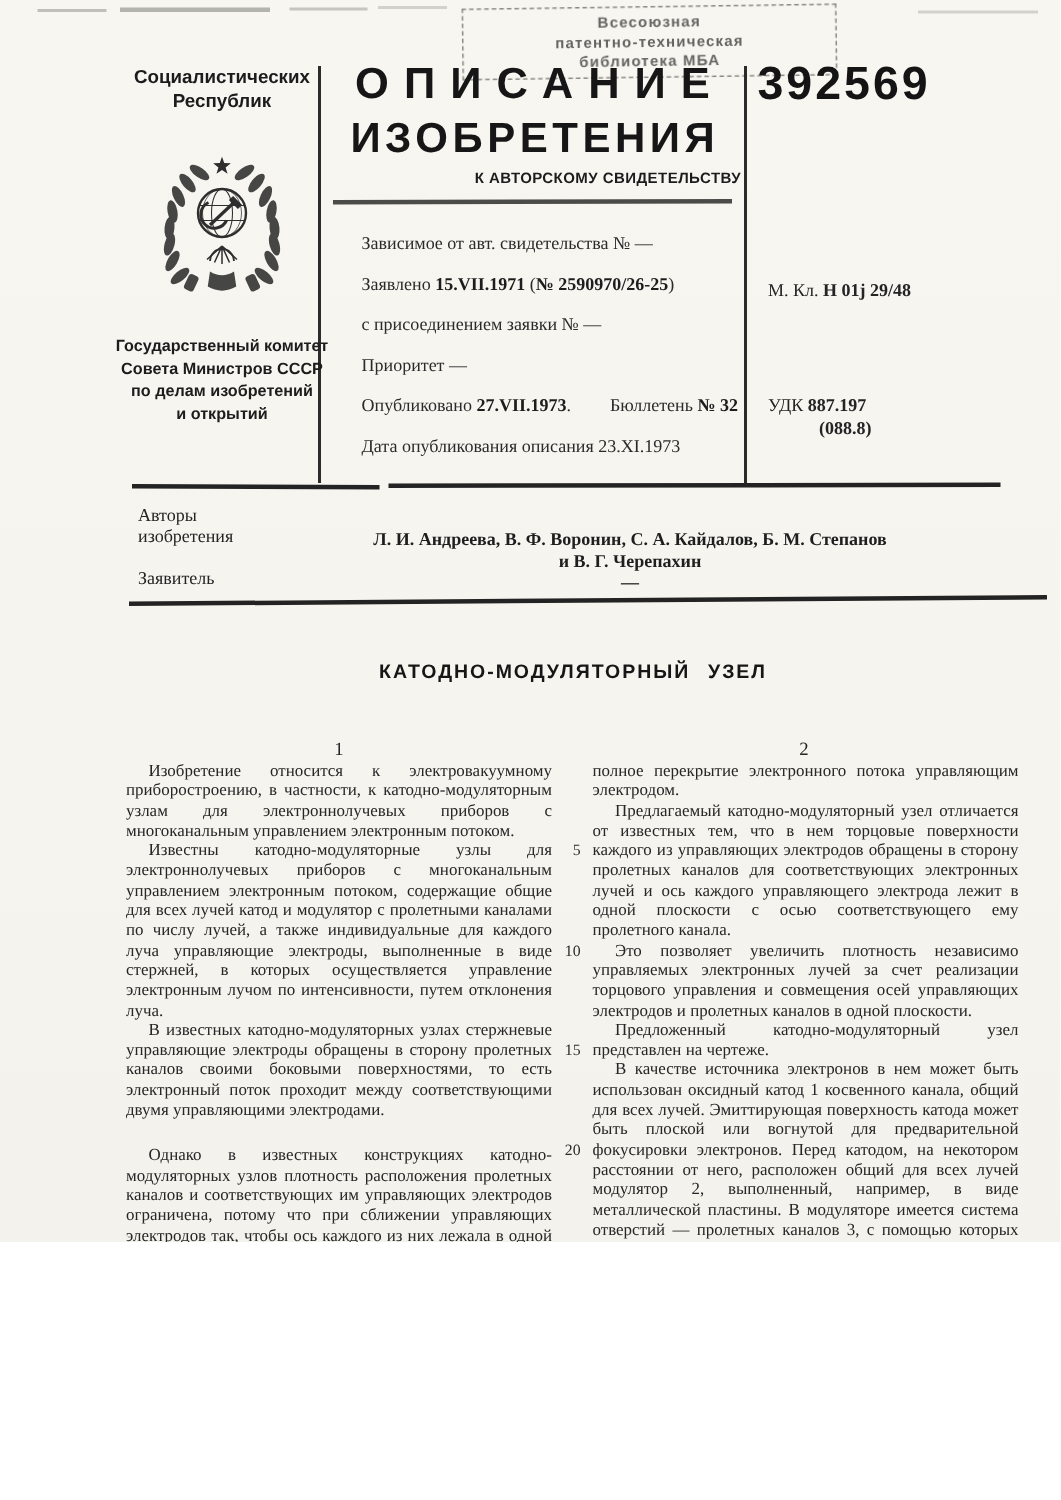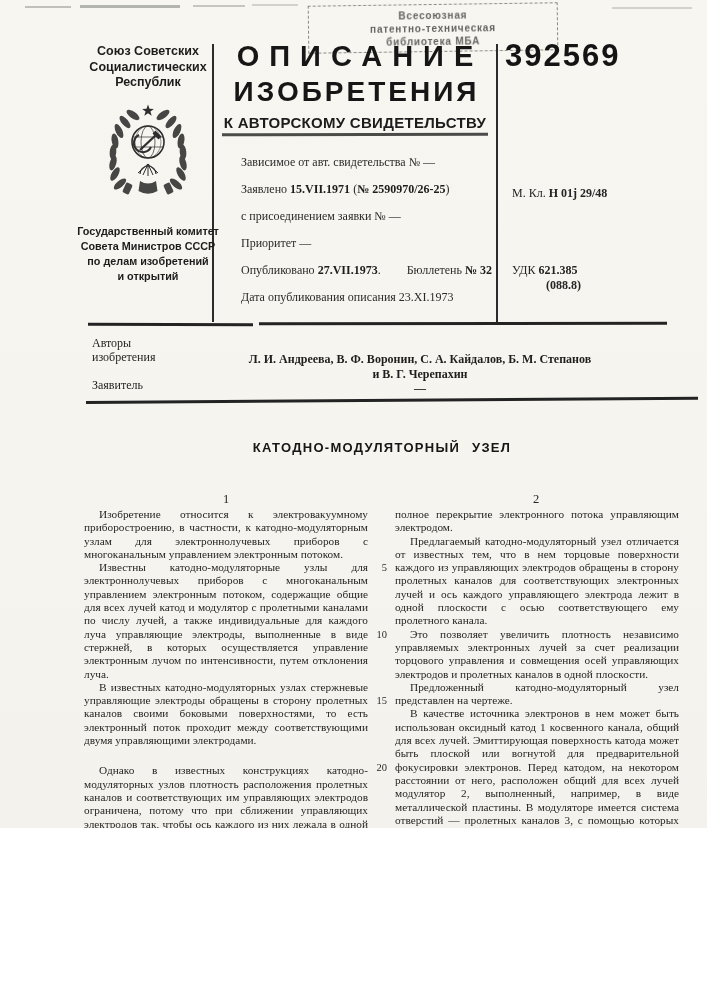--- a/index.html
+++ b/index.html
@@ -37,22 +37,22 @@
     font-family:"Liberation Sans",sans-serif;font-weight:700;font-size:12.5px;line-height:15.5px;color:#1c1c1c;}
   .emblem{position:absolute;left:104px;top:104px;}
   .committee{position:absolute;left:54px;top:224px;width:188px;text-align:center;
     font-family:"Liberation Sans",sans-serif;font-weight:700;font-size:10.8px;line-height:15px;color:#1c1c1c;}
 
   
   .title1{position:absolute;left:216px;top:40px;width:278px;text-align:center;
     font-family:"Liberation Sans",sans-serif;font-weight:700;font-size:29px;letter-spacing:10px;text-indent:10px;color:#161616;}
   .title2{position:absolute;left:216px;top:76px;width:278px;text-align:center;
     font-family:"Liberation Sans",sans-serif;font-weight:700;font-size:28px;letter-spacing:3px;text-indent:3px;color:#161616;}
-  .subtitle{position:absolute;left:216px;top:114px;width:278px;text-align:center;
-    font-family:"Liberation Sans",sans-serif;font-weight:700;font-size:15px;letter-spacing:.3px;color:#1c1c1c;}
+  .subtitle{position:absolute;left:216px;top:114px;width:278px;text-align:right;
+    font-family:"Liberation Sans",sans-serif;font-weight:700;font-size:10px;letter-spacing:.3px;color:#1c1c1c;}
   .subtitle-rule{position:absolute;left:222px;top:133px;width:266px;height:3px;background:#2d2d2d;opacity:.85;transform:rotate(-.15deg);}
 
   .fields{position:absolute;left:222px;top:156px;width:272px;font-size:12px;color:#2a2a2a;}
   .field{line-height:13px;margin-bottom:14px;white-space:nowrap;margin-left:19px;}
   .field b{font-weight:700;color:#1d1d1d;}
   .field .gap{margin-left:26px;}
 
   
   .docnum{position:absolute;left:505px;top:38px;width:195px;
     font-family:"Liberation Sans",sans-serif;font-weight:700;font-size:31px;letter-spacing:2px;color:#141414;}
@@ -110,21 +110,20 @@
   <div class="stamp">
     <div>Всесоюзная</div>
     <div>патентно-техническая</div>
     <div>библиотека МБА</div>
   </div>
 
   <div class="vline vline1"></div>
   <div class="vline vline2"></div>
 
   <div class="union">
-    <div>Союз Советских</div>
     <div>Социалистических</div>
     <div>Республик</div>
   </div>
 
   <div class="emblem">
     <svg width="88" height="94" viewBox="0 0 88 94" xmlns="http://www.w3.org/2000/svg">
       <g fill="#2e2e2e">
         <path d="M44,0.5 l1.5,4.2 4.4,0.2 -3.5,2.7 1.3,4.2 -3.7,-2.5 -3.7,2.5 1.3,-4.2 -3.5,-2.7 4.4,-0.2 Z"></path>
       </g>
       <g stroke="#2e2e2e" fill="none">
@@ -184,21 +183,21 @@
     </div>
 
   <div class="docnum">392569</div>
   <div class="mkl">
     <span>М. Кл.</span>
     <b>Н 01j 29/48</b>
   </div>
   <div class="udk">
     <div>
       <span>УДК</span>
-      <b>621.385</b>
+      <b>887.197</b>
     </div>
     <div class="l2"><b>(088.8)</b></div>
   </div>
 
   <div class="rule rule1a"></div>
   <div class="rule rule1b"></div>
 
   <div class="authors-l1">Авторы</div>
   <div class="authors-l2">изобретения</div>
   <div class="names1">Л. И. Андреева, В. Ф. Воронин, С. А. Кайдалов, Б. М. Степанов</div>

